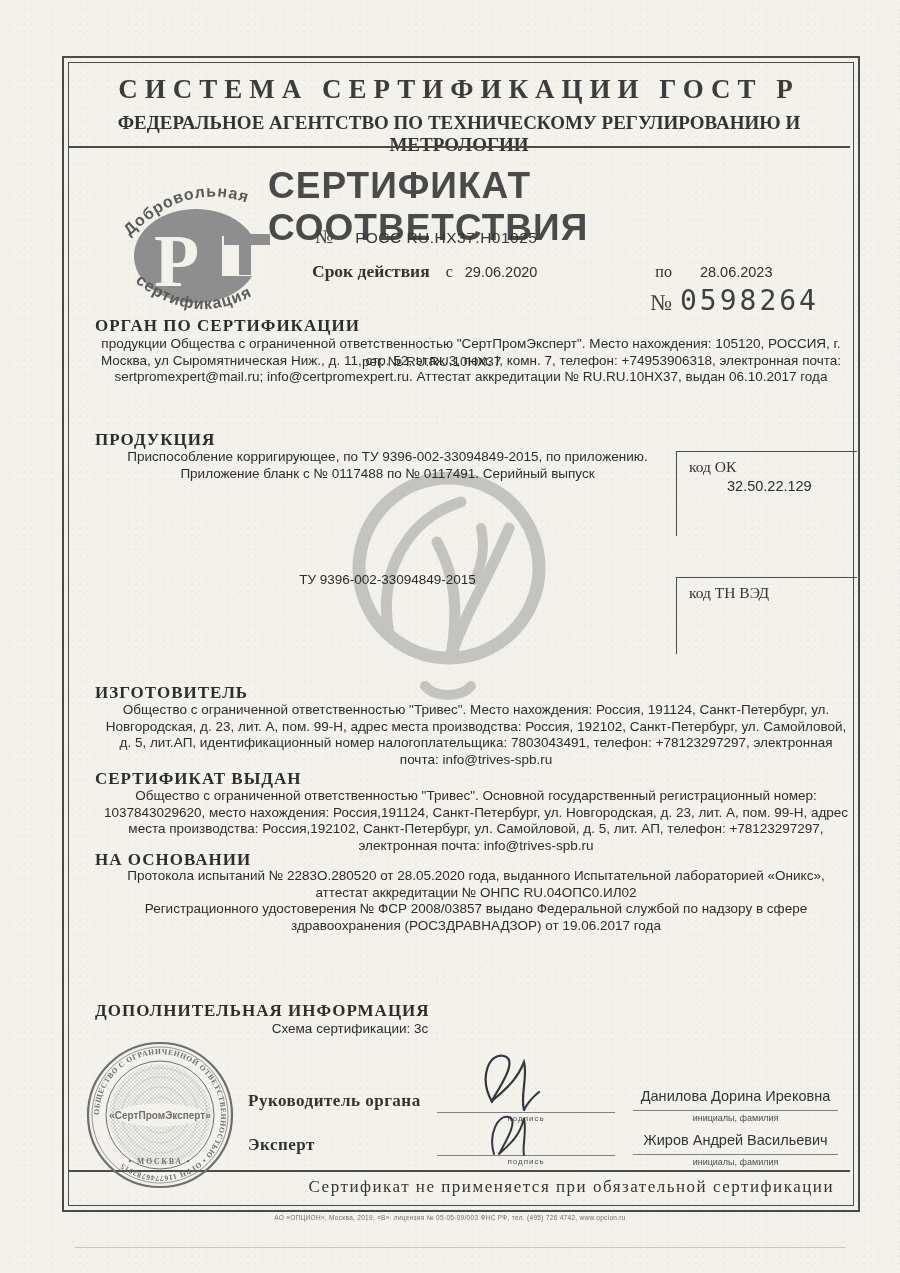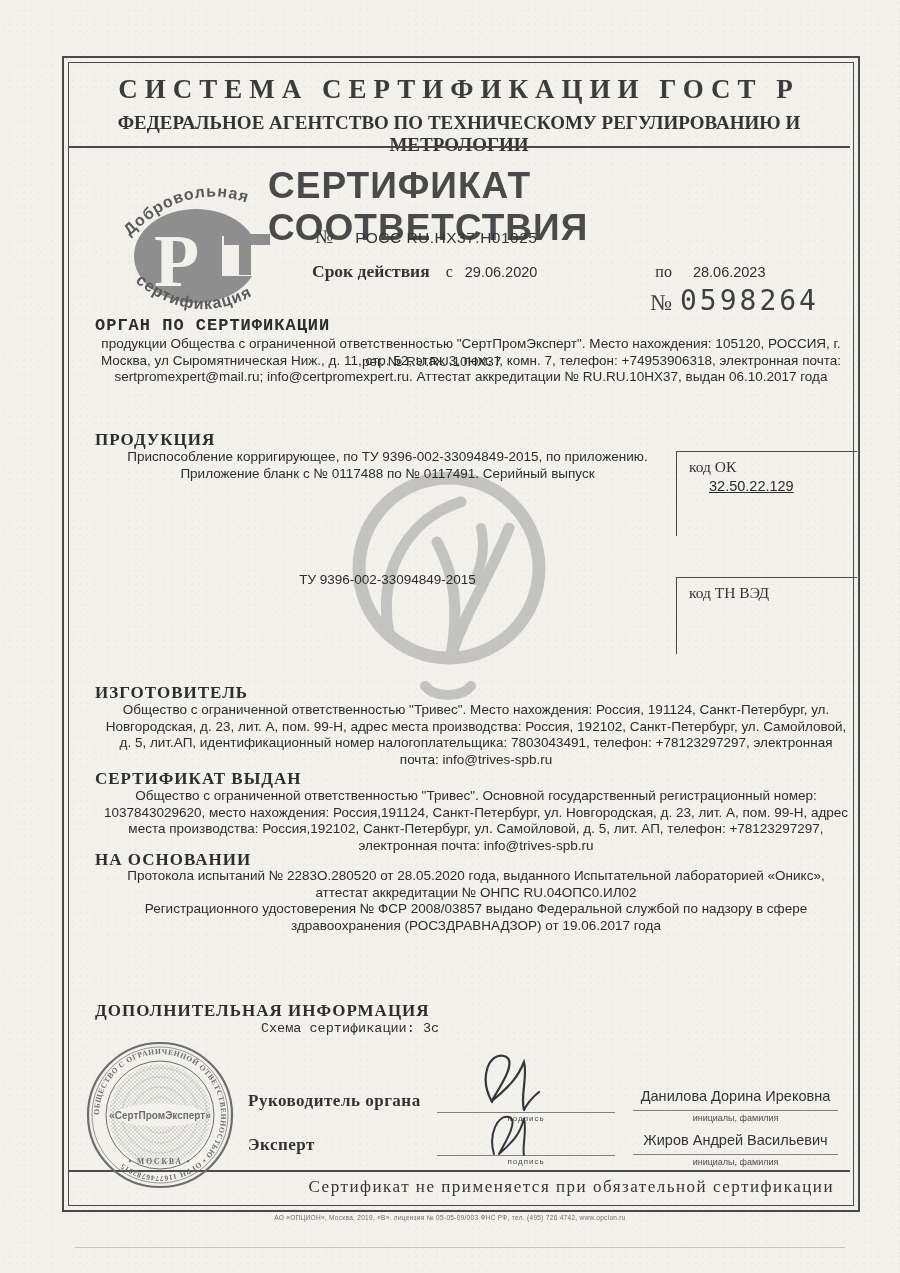--- a/index.html
+++ b/index.html
@@ -24,47 +24,47 @@
   #title{left:268px;top:165px;width:580px;font:700 37px "Liberation Sans",sans-serif;color:#4a4a4a;letter-spacing:1px;z-index:3;}
   #rst-logo{left:106px;top:158px;width:188px;height:178px;z-index:3;}
   #cert-no{left:315px;top:226px;z-index:3;}
   #cert-no .lbl{font:400 19px "Liberation Serif",serif;color:#3a3a3a;}
   #cert-no .val{font:500 15.5px "Liberation Sans",sans-serif;margin-left:22px;letter-spacing:.5px;color:#333;text-align:center;}
   #validity{left:312px;top:261px;z-index:3;white-space:nowrap;}
   #validity .v-label{font:700 17.5px "Liberation Serif",serif;color:#333;}
   #validity .v-c{font:400 16px "Liberation Serif",serif;margin-left:16px;}
   #validity .v-from{font:400 14.5px "Liberation Sans",sans-serif;margin-left:12px;}
   #validity .v-po{font:400 16px "Liberation Serif",serif;margin-left:118px;}
-  #validity .v-to{font:400 14.5px "Liberation Sans",sans-serif;margin-left:21px;}
+  #validity .v-to{font:400 14.5px "Liberation Sans",sans-serif;margin-left:28px;}
   #blank-no{left:650px;top:284px;z-index:3;white-space:nowrap;}
   #blank-no .lbl{font:400 23px "Liberation Serif",serif;color:#3d3d3d;margin-right:8px;}
   #blank-no .val{font:400 28px "DejaVu Sans Mono",monospace;letter-spacing:3px;color:#3f3f3f;margin-top:20px;}
   
   .sec-h{position:absolute;font:700 17px "Liberation Serif",serif;letter-spacing:1px;color:#2d2d2d;z-index:3;white-space:nowrap;}
   .sec-b{position:absolute;font:400 13.5px/16.5px "Liberation Sans",sans-serif;color:#2c2c2c;z-index:3;text-align:center;}
-  #organ-h{left:95px;top:316px;font-family:Liberation Mono, monospace;}
+  #organ-h{left:95px;top:316px;}
   #organ-reg{left:362px;top:314px;font:400 13.5px "Liberation Sans",sans-serif;z-index:3;margin-top:40px;}
   #organ-b{left:97px;top:336px;width:748px;}
   #product-h{left:95px;top:430px;}
   #product-b{left:100px;top:449px;width:575px;}
   #conforms-h{left:95px;top:551px;}
   #conforms-b{left:100px;top:572px;width:575px;}
   .codebox{position:absolute;left:676px;width:180px;border-top:1.5px solid #4a4a4a;border-left:1.5px solid #4a4a4a;z-index:3;}
   #okbox{top:451px;height:84px;}
   #tnvedbox{top:577px;height:76px;}
   .codebox .cb-label{font:400 15.5px "Liberation Serif",serif;color:#333;margin:6px 12px 2px 12px;}
-  .codebox .cb-value{font:400 14.5px "Liberation Sans",sans-serif;margin-left:32px;color:#2c2c2c;text-decoration:underline;}
+  .codebox .cb-value{font:400 14.5px "Liberation Sans",sans-serif;margin-left:50px;color:#2c2c2c;}
   #manu-h{left:95px;top:683px;}
   #manu-b{left:100px;top:702px;width:752px;}
   #issued-h{left:95px;top:769px;}
   #issued-b{left:100px;top:788px;width:752px;}
   #basis-h{left:95px;top:850px;}
   #basis-b{left:100px;top:868px;width:752px;}
   #add-h{left:95px;top:1001px;}
-  #add-b{left:100px;top:1021px;width:500px;font-family:Liberation Mono, monospace;}
+  #add-b{left:100px;top:1021px;width:500px;}
   
   #wm-logo{left:345px;top:472px;width:212px;height:242px;z-index:1;opacity:.52;}
   #wm-store{left:238px;top:642px;font:700 102px "Liberation Sans",sans-serif;color:rgba(120,120,120,.33);letter-spacing:1px;z-index:1;white-space:nowrap;}
   
   #stamp{left:82px;top:1040px;width:156px;height:150px;z-index:4;}
   .role{position:absolute;font:700 17px "Liberation Serif",serif;letter-spacing:.5px;color:#323232;z-index:3;white-space:nowrap;}
   #role1{left:248px;top:1091px;}
   #role2{left:248px;top:1135px;}
   .sigline{position:absolute;border-top:1px solid #808080;z-index:3;}
   #sigline1{left:437px;top:1112px;width:178px;}

